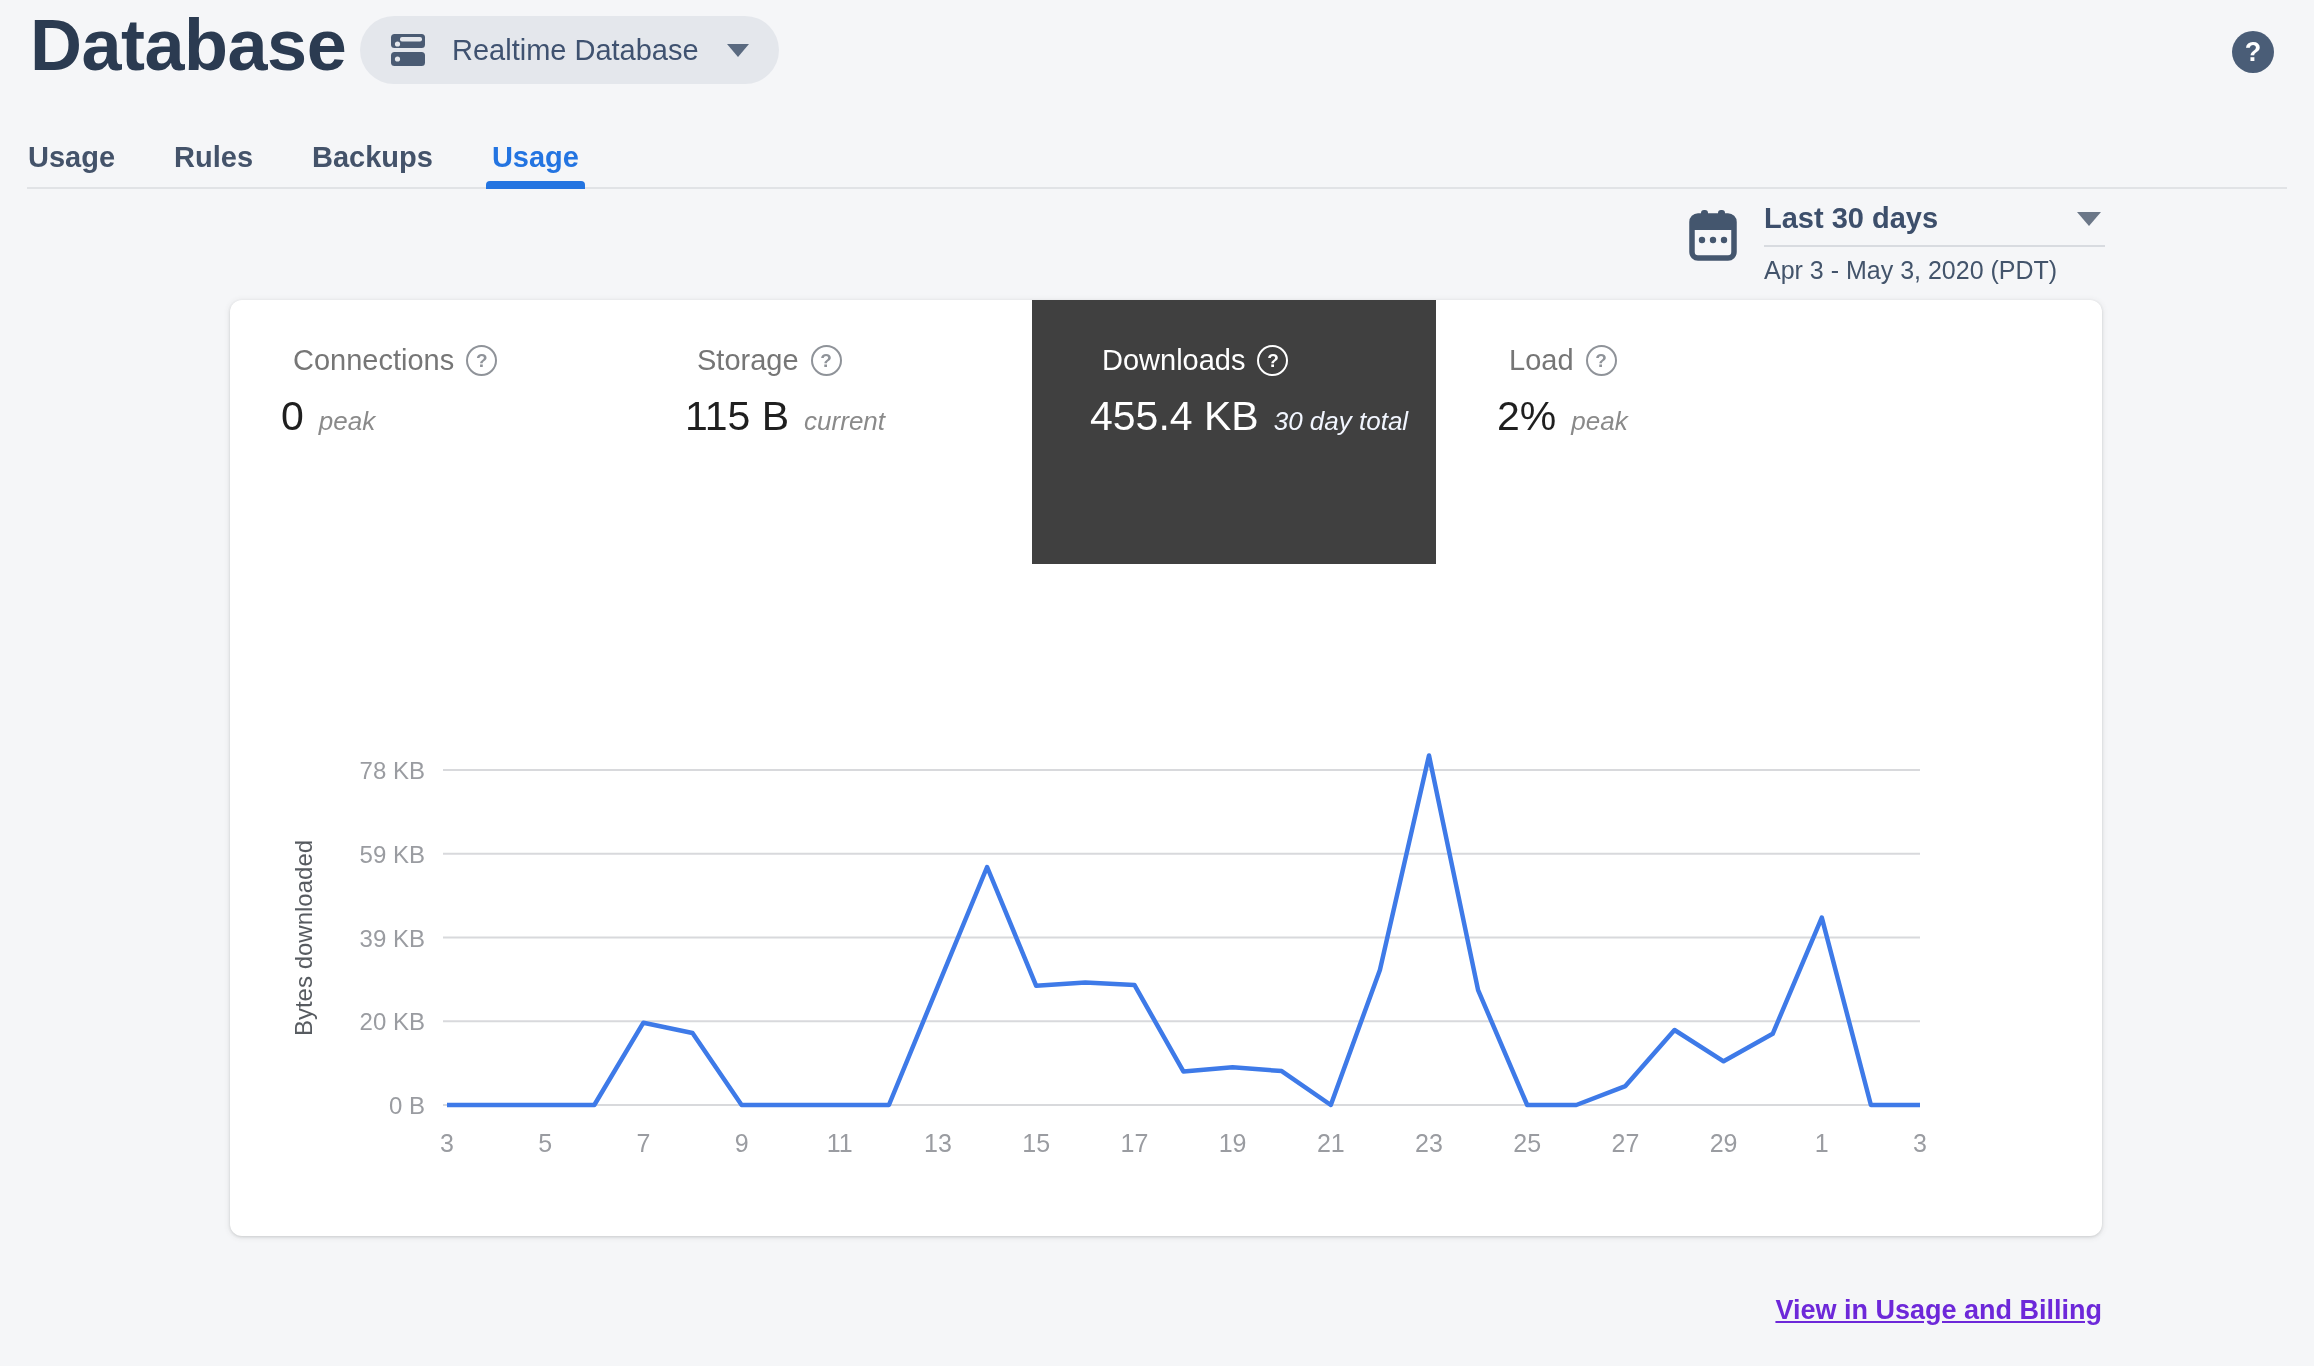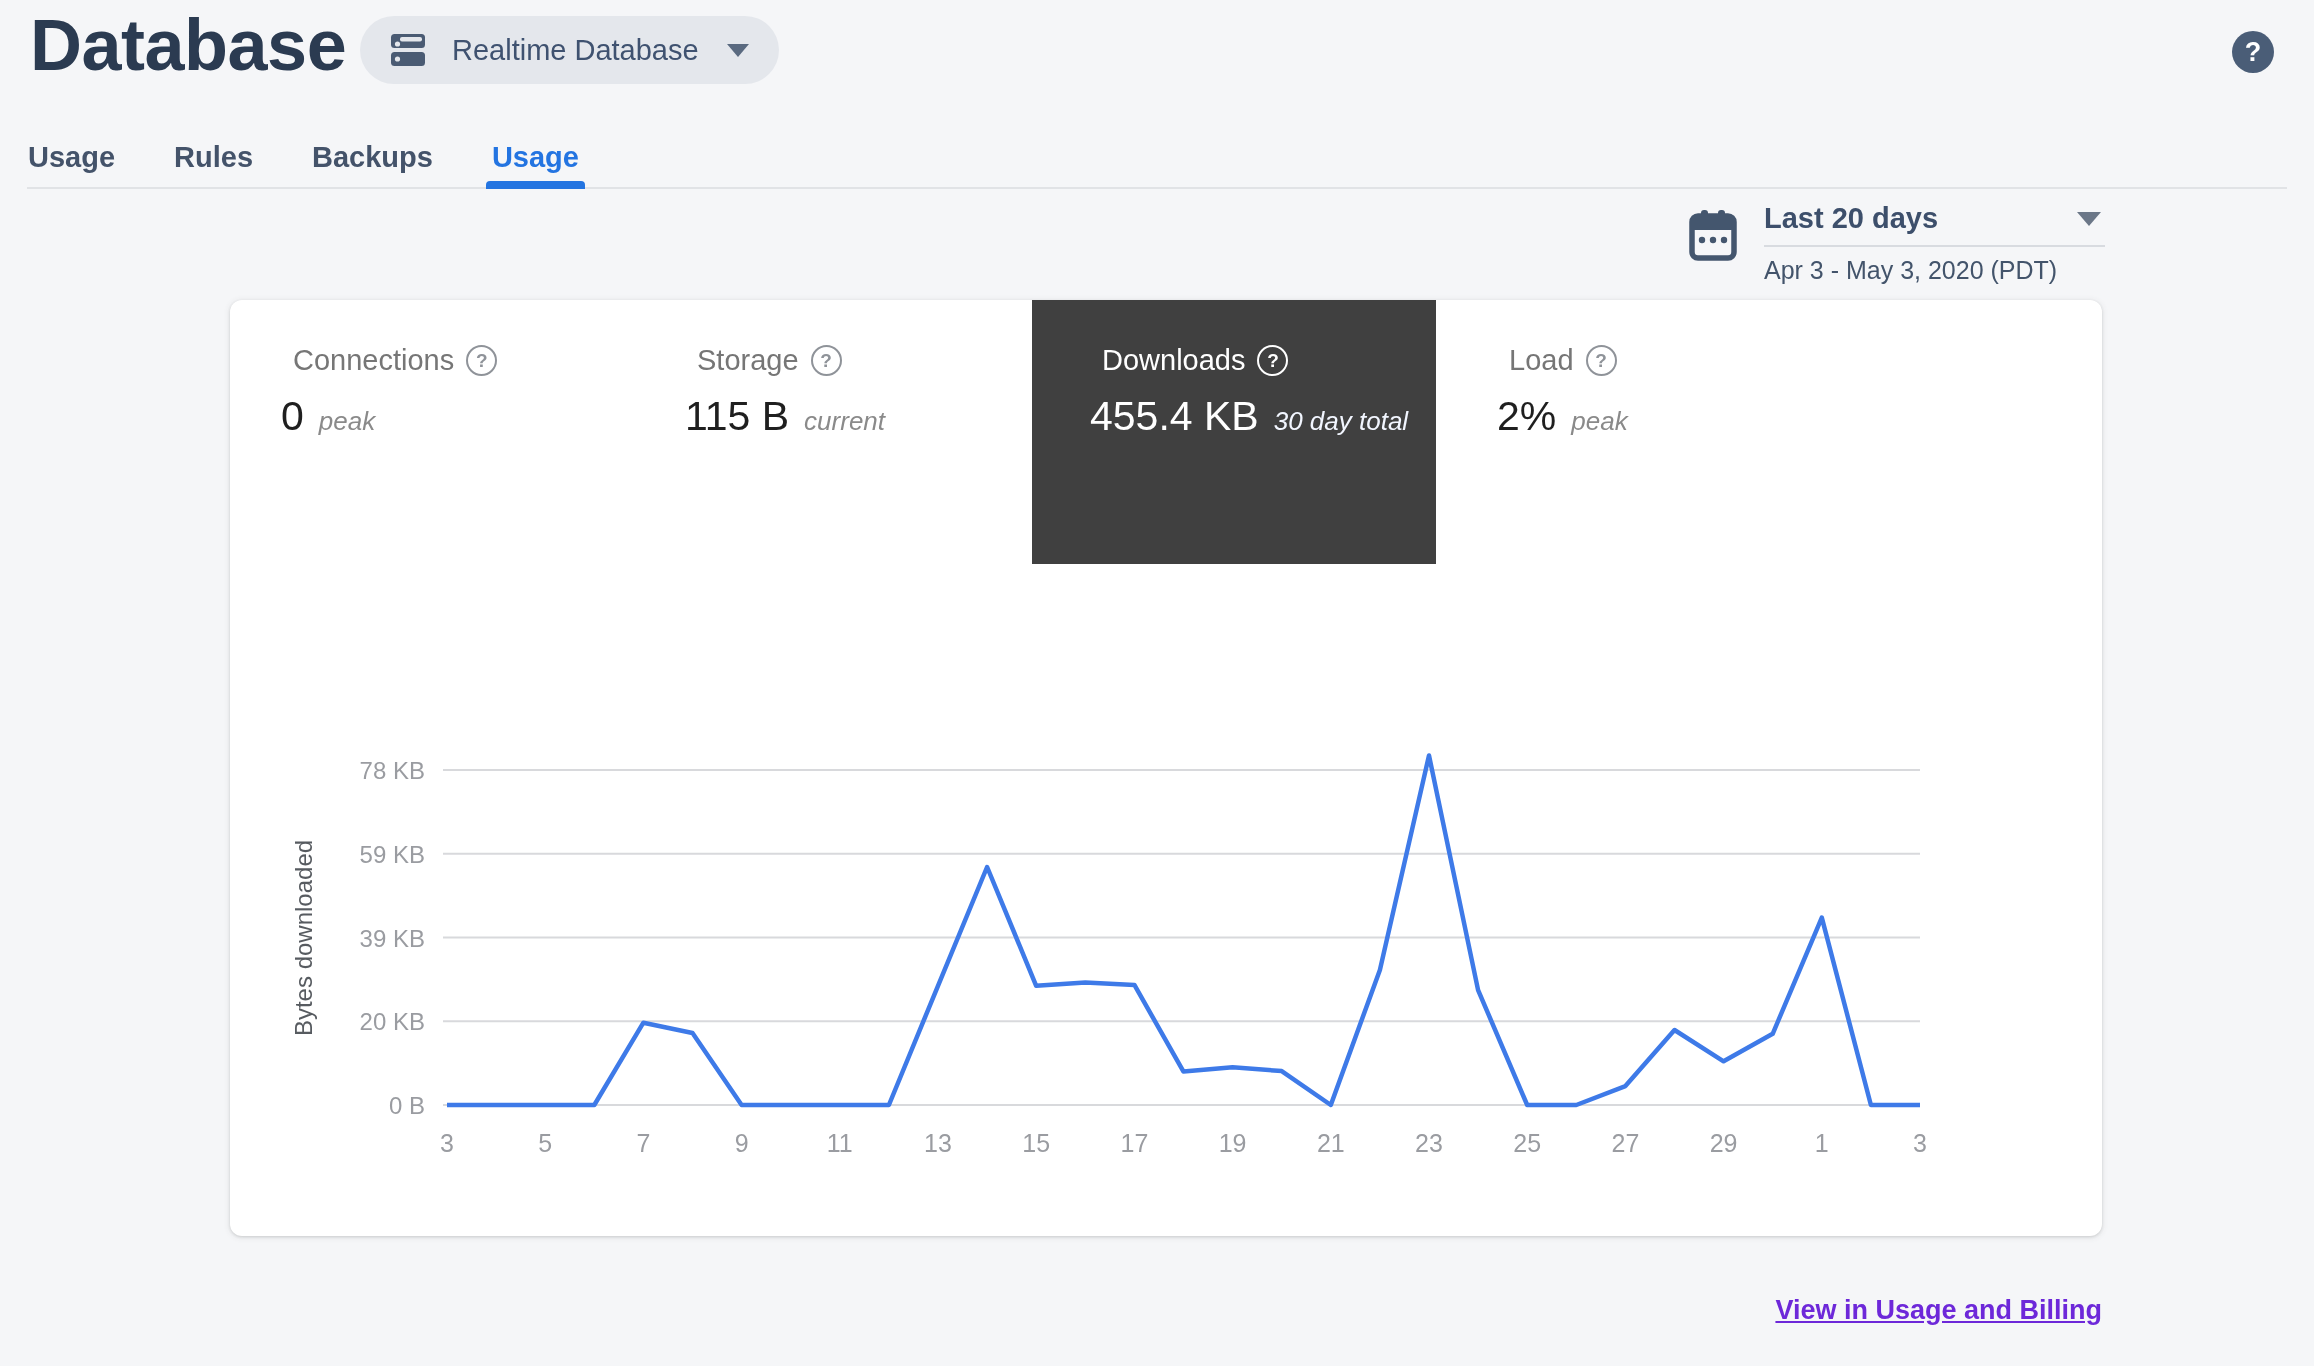--- a/index.html
+++ b/index.html
@@ -131,21 +131,21 @@
       <rect x="30" y="2" width="7" height="12" rx="3" fill="#44566e"></rect>
       <rect x="4" y="8" width="42" height="42" rx="6" fill="none" stroke="#44566e" stroke-width="5.5"></rect>
       <rect x="6" y="10" width="38" height="12" fill="#44566e"></rect>
       <circle cx="14" cy="32" r="3.2" fill="#44566e"></circle>
       <circle cx="25" cy="32" r="3.2" fill="#44566e"></circle>
       <circle cx="36" cy="32" r="3.2" fill="#44566e"></circle>
     </svg>
   </span>
   <div class="date-col">
     <div class="date-row">
-      <span class="date-label">Last 20 days</span>
+      <span class="date-label">Last 30 days</span>
       <span class="date-caret"></span>
     </div>
     <div class="date-sub">Apr 3 - May 3, 2020 (PDT)</div>
   </div>
 </div>
 
 <div class="card">
 
   <svg class="chart-svg" width="1872" height="936" viewBox="0 0 1872 936">
       <line x1="213" y1="805" x2="1690" y2="805" stroke="#d8d9dc" stroke-width="2"></line>

